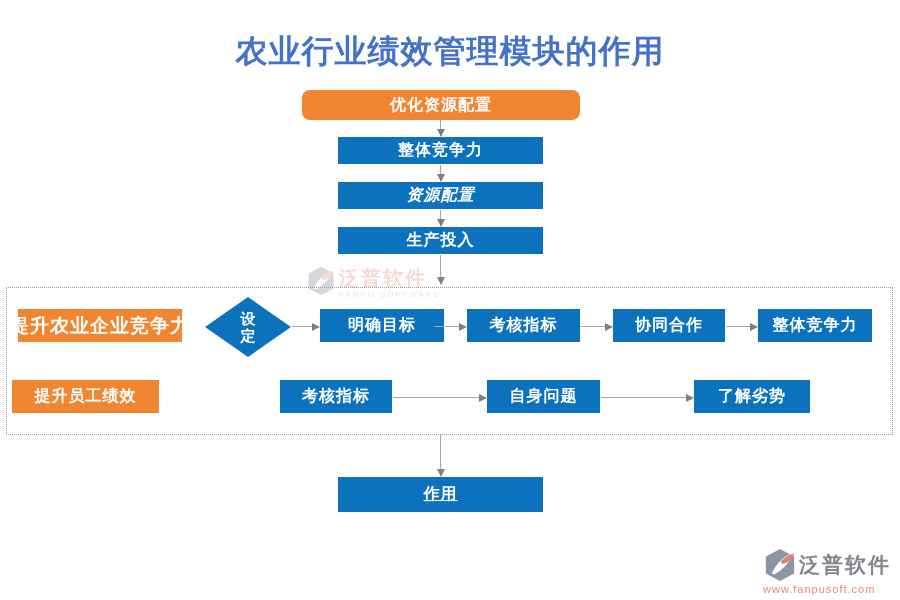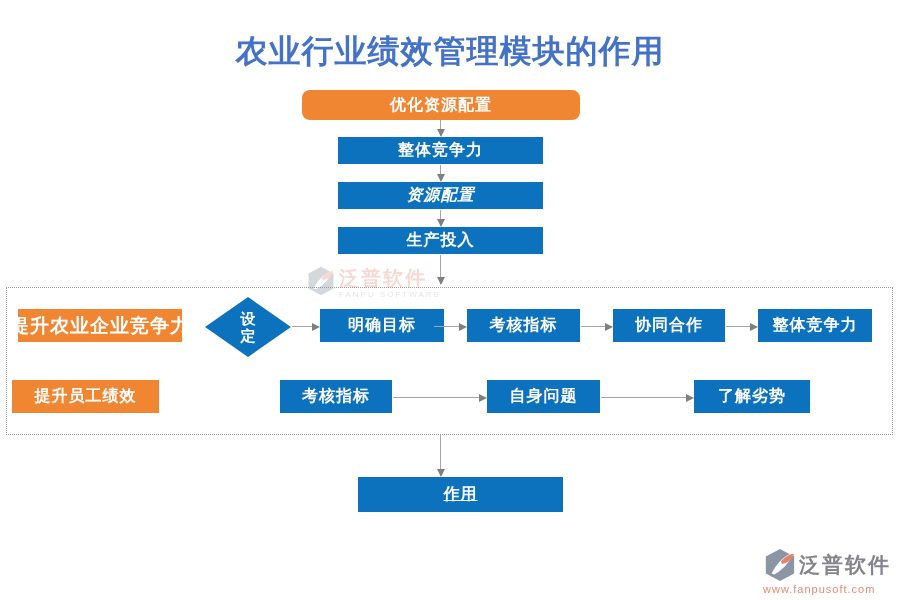--- a/index.html
+++ b/index.html
@@ -128,21 +128,21 @@
 
 <div class="box blue" style="left:280px;top:380px;width:112px;height:33px;">考核指标</div>
 <div class="harrow" style="left:393px;top:397px;width:93px;"></div>
 
 <div class="box blue" style="left:487px;top:380px;width:113px;height:33px;text-align:right;">自身问题</div>
 <div class="harrow" style="left:601px;top:397px;width:92px;"></div>
 
 <div class="box blue" style="left:694px;top:380px;width:116px;height:33px;">了解劣势</div>
 
 <div class="varrow" style="left:440px;top:435px;height:41px;"></div>
-<div class="box blue" style="left:358px;top:477px;width:205px;height:35px;text-decoration:underline;">作用</div>
+<div class="box blue" style="left:338px;top:477px;width:205px;height:35px;text-decoration:underline;">作用</div>
 
 <div class="logo">
   <div class="logo-row">
     <svg width="34" height="34" viewBox="0 0 36 36">
       <path d="M18 1 33 9v18L18 35 3 27V9z" fill="#8b95a3"></path>
       <path d="M9 27 Q19 8 33 5 Q25 21 12 28 Z" fill="#ffffff"></path>
       <path d="M19 14 Q26 6 33 6 Q30 15 20 17 Z" fill="#e2836e"></path>
     </svg>
     <div class="logo-name">泛普软件</div>
   </div>

